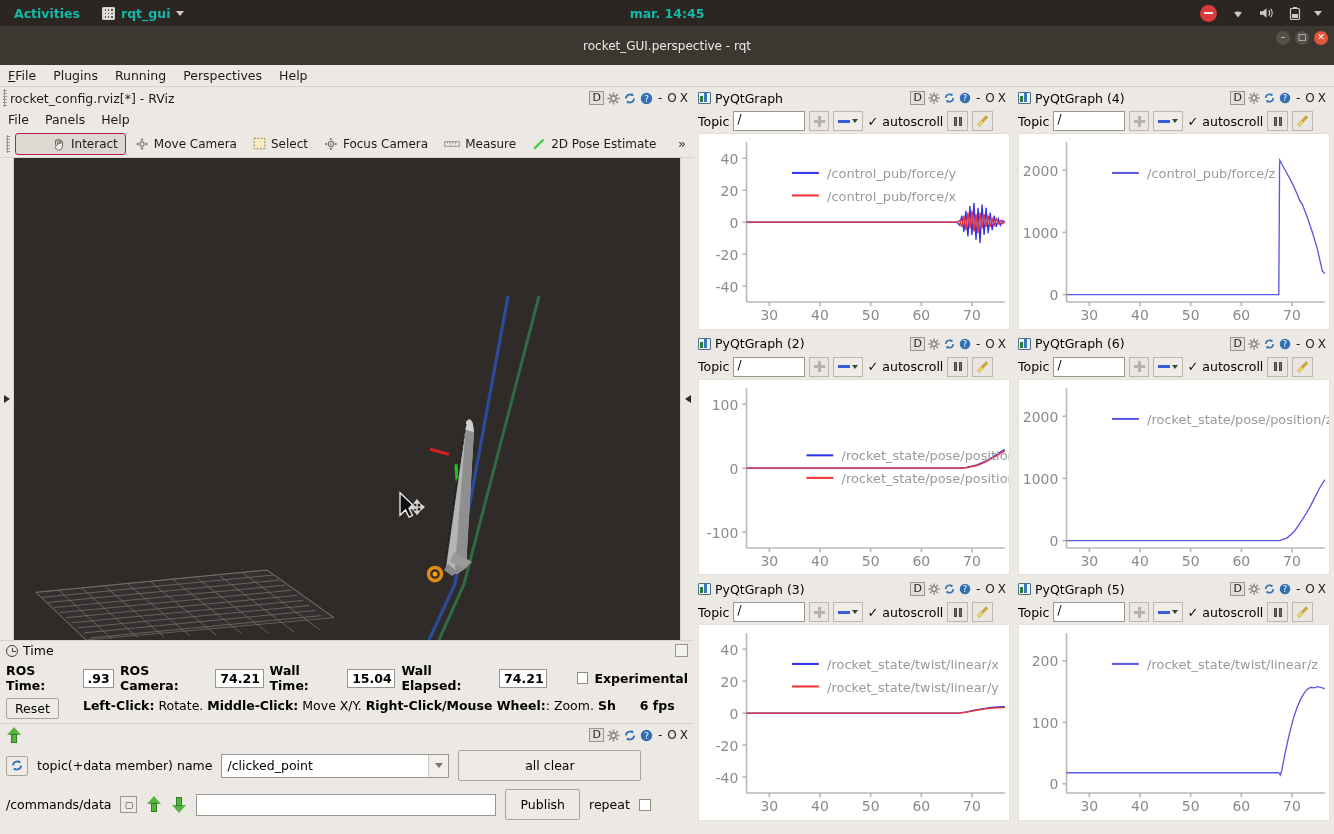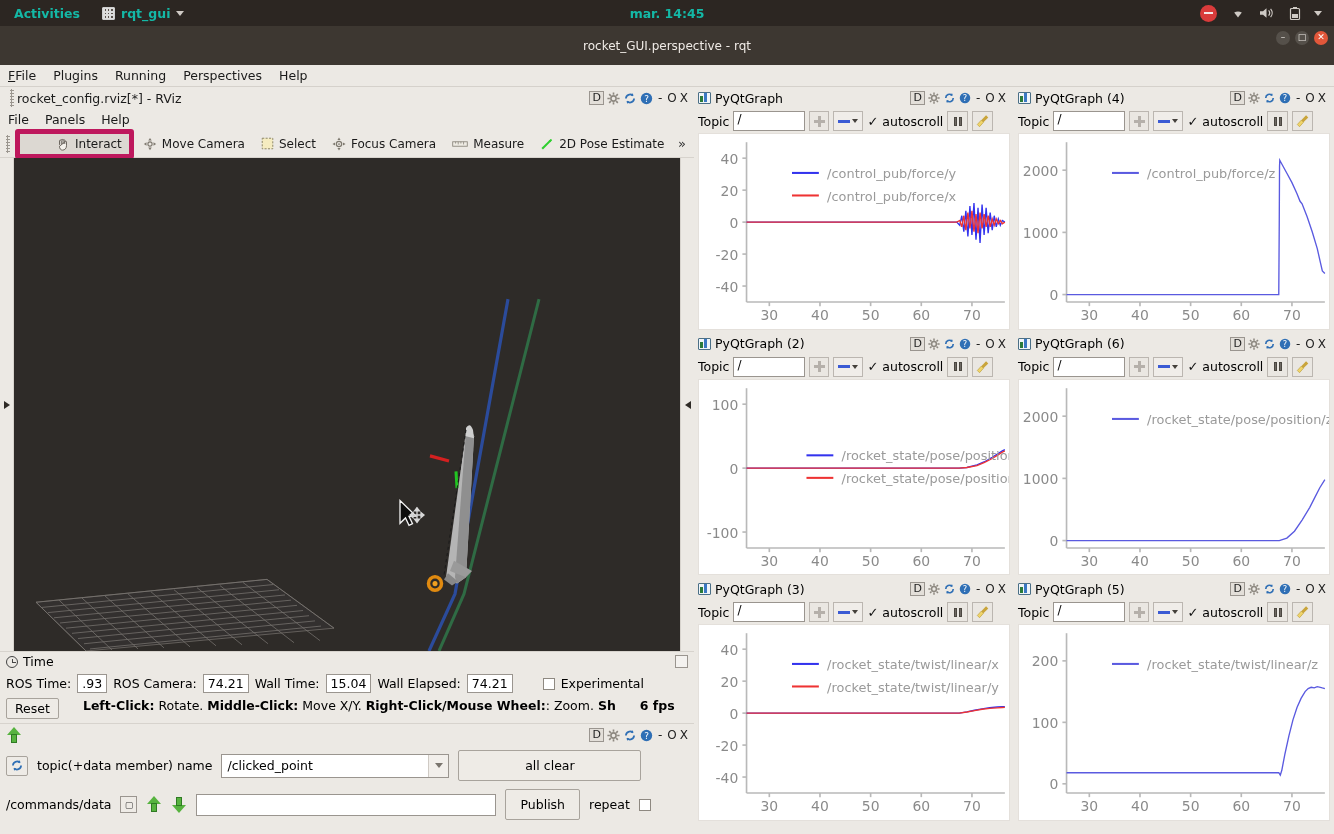--- a/index.html
+++ b/index.html
@@ -63,40 +63,40 @@
   }
   #menubar span u { text-decoration: underline; }
 
   #workarea { display: flex; width: 1334px; height: 737px; background: #ece9e4; }
 
   
   #leftcol { width: 694px; display: flex; flex-direction: column; background:#ece9e4; }
 
   .panel-head {
     display: flex; align-items: center; height: 22px;
-    font-size: 12.5px; color: #1c1c1c; padding-left: 10px;
+    font-size: 12.5px; color: #1c1c1c; padding-left: 3px;
     background: #ece9e4;
   }
   .panel-head .ptitle { white-space: nowrap; }
   .dockbtns { margin-left: auto; display:flex; align-items:center; gap:3px; padding-right:6px; font-size:12px; color:#222;}
   .dbox { border:1px solid #9a958f; background:#e3dfd9; padding:0 2px; font-size:11px; line-height:12px; }
   .dash { padding: 0 2px; }
 
   #rviz-menubar {
     height: 21px; display: flex; align-items: center; gap: 16px;
     padding-left: 8px; font-size: 12.5px; color: #1a1a1a;
     background:#ece9e4;
   }
   #rviz-toolbar {
     height: 28px; display: flex; align-items: center; gap: 2px;
     padding-left: 6px; background: #ece9e4;
     border-bottom: 1px solid #d7d3cd; position: relative;
   }
   .tbtn { display:flex; align-items:center; gap:5px; padding: 3px 7px; font-size:12px; color:#1a1a1a; border-radius:3px; white-space:nowrap;}
-  .tbtn.active { background: #dcd8d2; border:5px solid #be185d;padding-left:36px; }
+  .tbtn.active { background: #dcd8d2; border:1px solid #be185d;padding-left:36px; }
   .tb-more { position:absolute; right:8px; font-size:13px; color:#333; }
   .grip { width:4px; height:18px; background-image: radial-gradient(#9b968f 1px, transparent 1.2px); background-size: 3px 3px; margin-right:3px;}
 
   #rviz-view-wrap { display:flex; flex:1; min-height:0; }
   .collapse-handle {
     width: 14px; background: #ece9e4; display:flex; align-items:center; justify-content:center;
     border-right: 1px solid #d7d3cd;
   }
   .collapse-handle.right { border-right:none; border-left: 1px solid #d7d3cd; }
   .tri-r { width:0;height:0;border-top:4.5px solid transparent;border-bottom:4.5px solid transparent;border-left:6px solid #2e2a26;}
@@ -107,21 +107,21 @@
   #time-panel { background:#ece9e4; }
   .time-head {
     height:20px; display:flex; align-items:center; gap:5px; padding:0 6px;
     font-size:12.5px; border-top:1px solid #d7d3cd;
   }
   .clock-icon { width:12px;height:12px;border:1.4px solid #444;border-radius:50%;position:relative;}
   .clock-icon::after{content:"";position:absolute;left:4.5px;top:2px;width:1.3px;height:4px;background:#444;}
   .clock-icon::before{content:"";position:absolute;left:5px;top:5.5px;width:3.5px;height:1.3px;background:#444;}
   .float-box { margin-left:auto; width:13px;height:13px;border:1px solid #9a958f; background:#f4f2ef; }
   .time-row {
-    display:flex; align-items:center; gap:6px; padding:3px 6px; font-size:12.5px;
+    display:flex; align-items:center; gap:6px; padding:3px 6px; font-size:12.5px;font-weight:bold;
   }
   .tfield { border:1px solid #9a958f; background:#fff; padding:1px 4px; font-size:12.5px; min-width:16px; text-align:center;}
   .chk { width:12px;height:12px;border:1px solid #8e8981;background:#fff;display:inline-block;}
   .hint-row { display:flex; align-items:flex-start; gap:24px; padding:2px 6px 4px 6px; font-size:12.5px; }
   .rbtn { border:1px solid #a8a39c; background:#eeebe6; padding:2px 8px; font-size:12.5px; border-radius:2px;}
   .hint-text b { font-weight:bold; }
   .fps { font-weight:bold; }
 
   
   #pub-panel { background:#ece9e4; border-top:1px solid #d7d3cd;}

